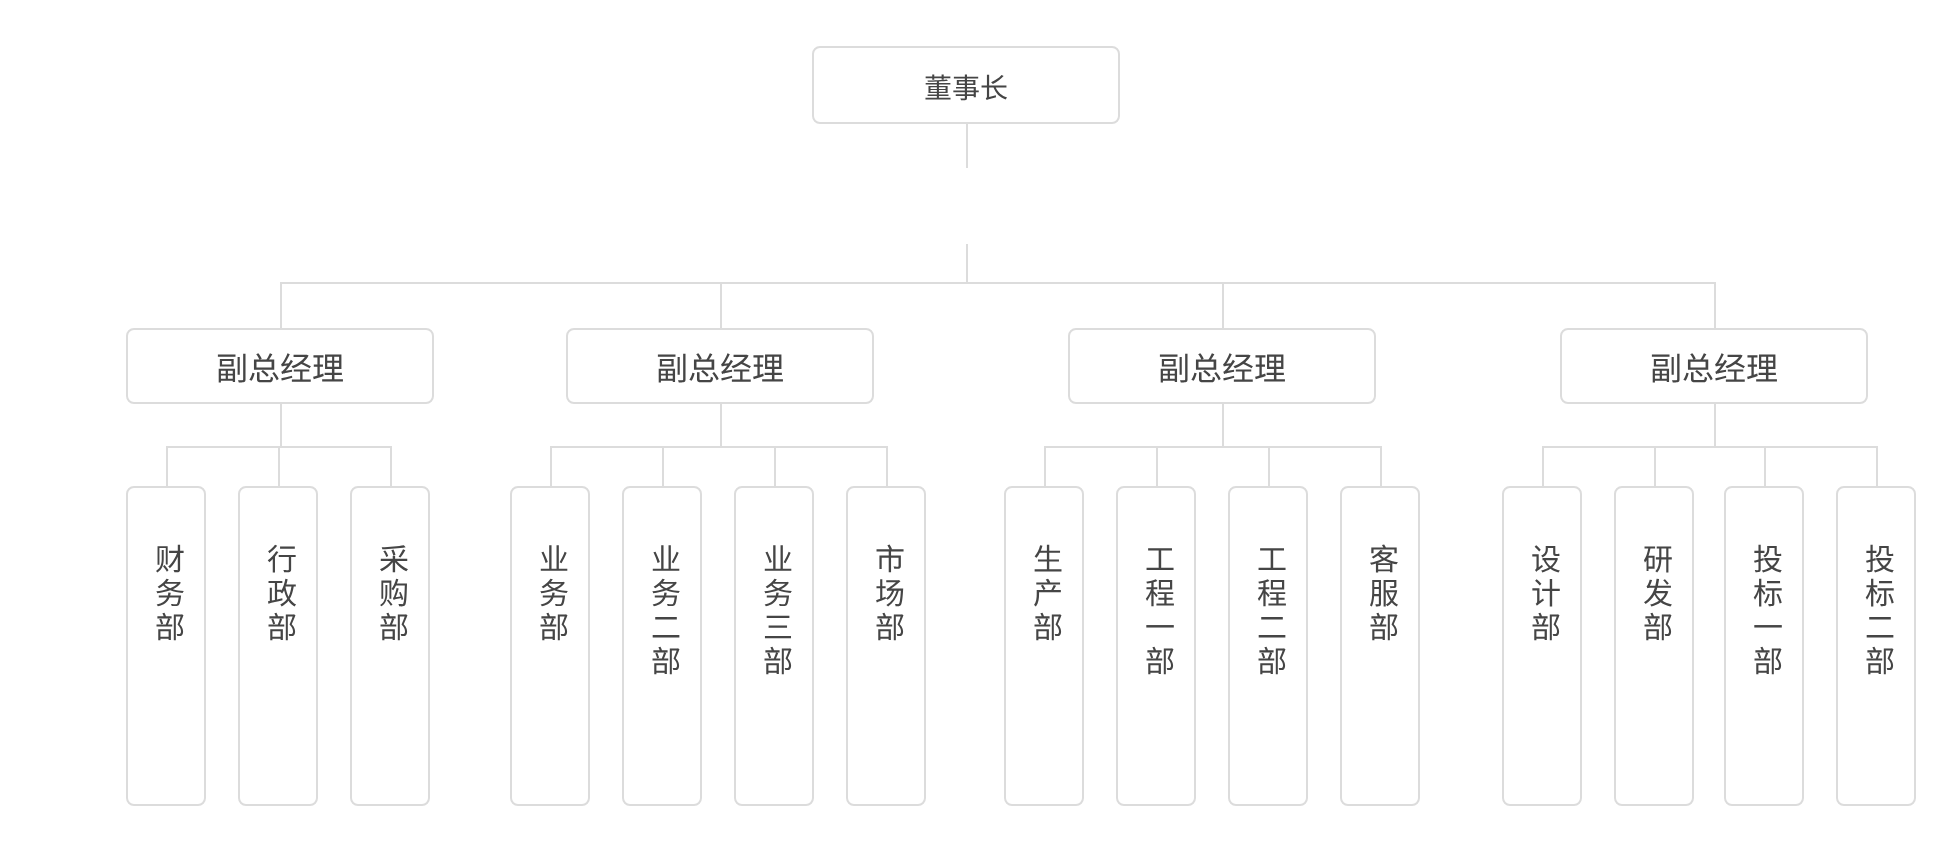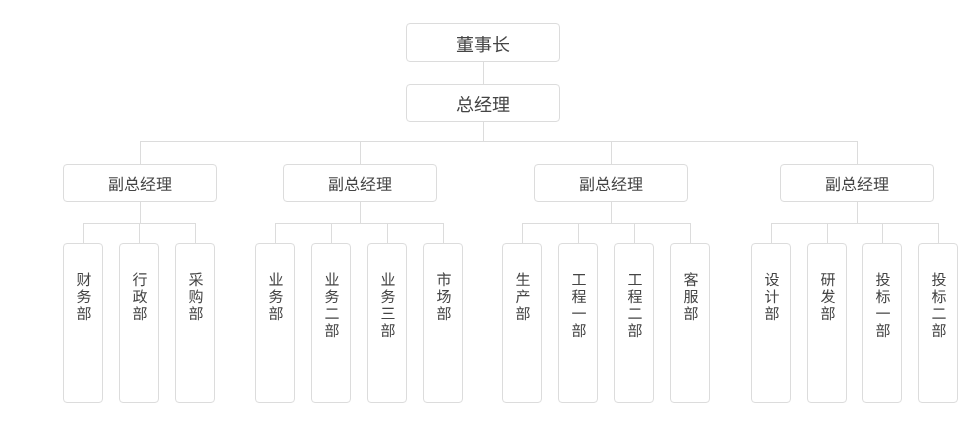--- a/index.html
+++ b/index.html
@@ -26,21 +26,21 @@
     box-sizing: border-box;
     background: #ffffff;
     border: 1px solid #dcdcdc;
     border-radius: 4px;
     display: flex;
     align-items: center;
     justify-content: center;
     color: #454545;
   }
   .hnode { width: 154px; }
-  .top  { font-size: 18px; }
+  .top  { font-size: 14px; }
   .mid  { font-size: 16px; top: 164px; height: 38px; }
   .dept {
     top: 243px;
     width: 40px;
     height: 160px;
     font-size: 15px;
     align-items: flex-start;
     justify-content: center;
     padding-top: 28px;
   }
@@ -88,23 +88,20 @@
   <div class="cl" style="left:578px;top:223px;width:1px;height:20px"></div>
   <div class="cl" style="left:634px;top:223px;width:1px;height:20px"></div>
   <div class="cl" style="left:690px;top:223px;width:1px;height:20px"></div>
   <div class="cl" style="left:771px;top:223px;width:1px;height:20px"></div>
   <div class="cl" style="left:827px;top:223px;width:1px;height:20px"></div>
   <div class="cl" style="left:882px;top:223px;width:1px;height:20px"></div>
   <div class="cl" style="left:938px;top:223px;width:1px;height:20px"></div>
 
   <div class="node hnode top" style="left:406px;top:23px;height:39px">
     <span>董事长</span>
-  </div>
-  <div class="node hnode top" style="left:406px;top:84px;height:38px">
-    <span>总经理</span>
   </div>
 
   <div class="node hnode mid" style="left:63px">
     <span>副总经理</span>
   </div>
   <div class="node hnode mid" style="left:283px">
     <span>副总经理</span>
   </div>
   <div class="node hnode mid" style="left:534px">
     <span>副总经理</span>

